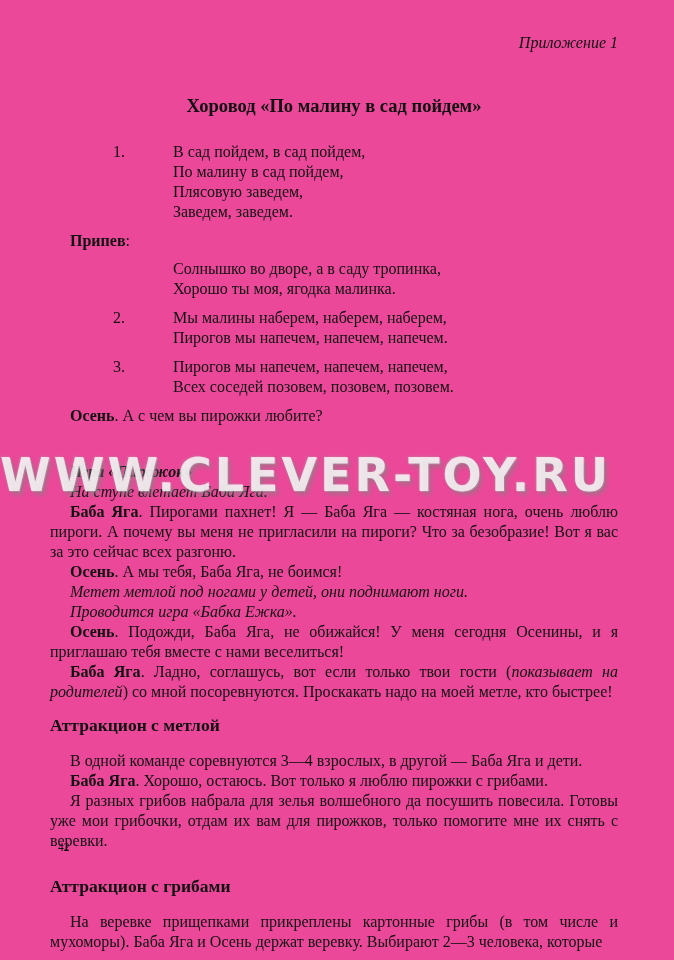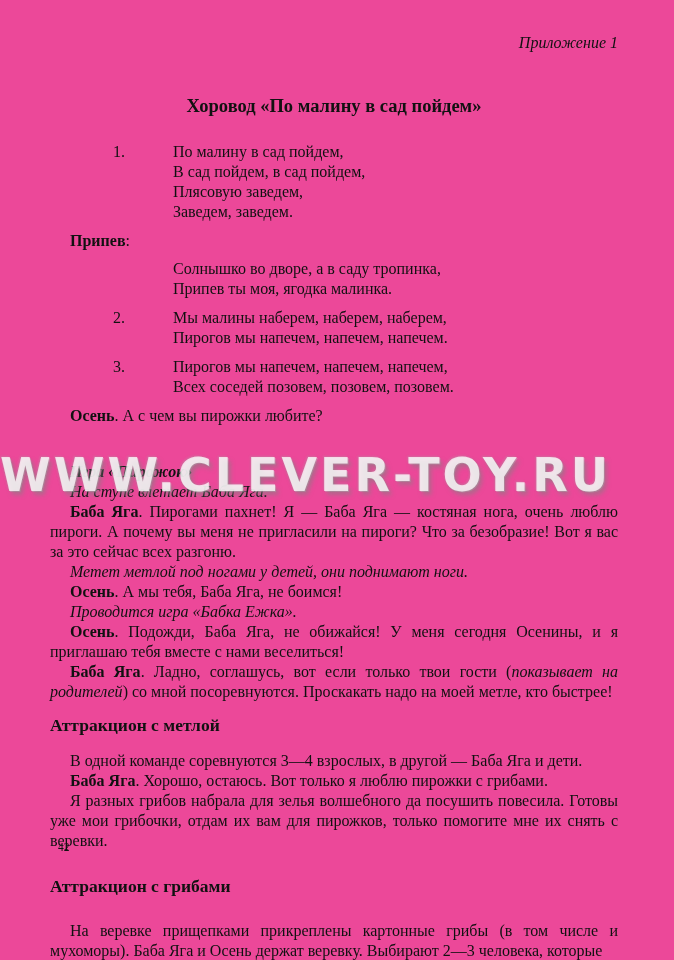--- a/index.html
+++ b/index.html
@@ -47,21 +47,21 @@
   .stage { font-style: italic; text-align: left; }
   .stage-bold { font-style: italic; font-weight: bold; text-align: left; margin-top: 36px; }
   .inline-stage { font-style: italic; }
   .section-heading {
     text-align: left;
     font-weight: bold;
     font-size: 17.5px;
     line-height: 22px;
   }
   .heading-broom { margin: 12px 0 15px 0; }
-  .heading-mushrooms { margin: 24px 0 24px 0; }
+  .heading-mushrooms { margin: 24px 0 15px 0; }
   .page-number {
     position: absolute;
     left: 58px; top: 841px;
     font-size: 11.5px;
   }
   .watermark {
     position: absolute;
     left: 0; top: 448px;
     width: 608px;
     text-align: center;
@@ -86,32 +86,32 @@
 
   <div class="header-note">Приложение 1</div>
 
   <h1 class="page-title">Хоровод «По малину в сад пойдем»</h1>
 
   <div class="song">
 
     <div class="verse">
       <span class="verse-num">1.</span>
       <div class="verse-lines">
+        <div>В сад пойдем, в сад пойдем,</div>
         <div>По малину в сад пойдем,</div>
-        <div>В сад пойдем, в сад пойдем,</div>
         <div>Плясовую заведем,</div>
         <div>Заведем, заведем.</div>
       </div>
     </div>
 
     <div class="chorus-label"><b>Припев</b><span>:</span></div>
 
     <div class="chorus">
       <div>Солнышко во дворе, а в саду тропинка,</div>
-      <div>Припев ты моя, ягодка малинка.</div>
+      <div>Хорошо ты моя, ягодка малинка.</div>
     </div>
 
     <div class="verse">
       <span class="verse-num">2.</span>
       <div class="verse-lines">
         <div>Мы малины наберем, наберем, наберем,</div>
         <div>Пирогов мы напечем, напечем, напечем.</div>
       </div>
     </div>
 
@@ -123,22 +123,22 @@
       </div>
     </div>
 
   </div>
 
   <div class="scene">
     <p class="para"><b>Осень</b><span>. А с чем вы пирожки любите?</span></p>
     <p class="para stage-bold">Игра «Пирожок»</p>
     <p class="para stage">На ступе влетает Баба Яга.</p>
     <p class="para"><b>Баба Яга</b><span>. Пирогами пахнет! Я — Баба Яга — костяная нога, очень люблю пироги. А почему вы меня не пригласили на пироги? Что за безобразие! Вот я вас за это сейчас всех разгоню.</span></p>
+    <p class="para"><b>Осень</b><span>. А мы тебя, Баба Яга, не боимся!</span></p>
     <p class="para stage">Метет метлой под ногами у детей, они поднимают ноги.</p>
-    <p class="para"><b>Осень</b><span>. А мы тебя, Баба Яга, не боимся!</span></p>
     <p class="para stage">Проводится игра «Бабка Ежка».</p>
     <p class="para"><b>Осень</b><span>. Подожди, Баба Яга, не обижайся! У меня сегодня Осенины, и я приглашаю тебя вместе с нами веселиться!</span></p>
     <p class="para"><b>Баба Яга</b><span>. Ладно, соглашусь, вот если только твои гости (</span><span class="inline-stage">показывает на родителей</span><span>) со мной посоревнуются. Проскакать надо на моей метле, кто быстрее!</span></p>
   </div>
 
   <h2 class="section-heading heading-broom">Аттракцион с метлой</h2>
 
   <div class="scene">
     <p class="para">В одной команде соревнуются 3—4 взрослых, в другой — Баба Яга и дети.</p>
     <p class="para"><b>Баба Яга</b><span>. Хорошо, остаюсь. Вот только я люблю пирожки с грибами.</span></p>

